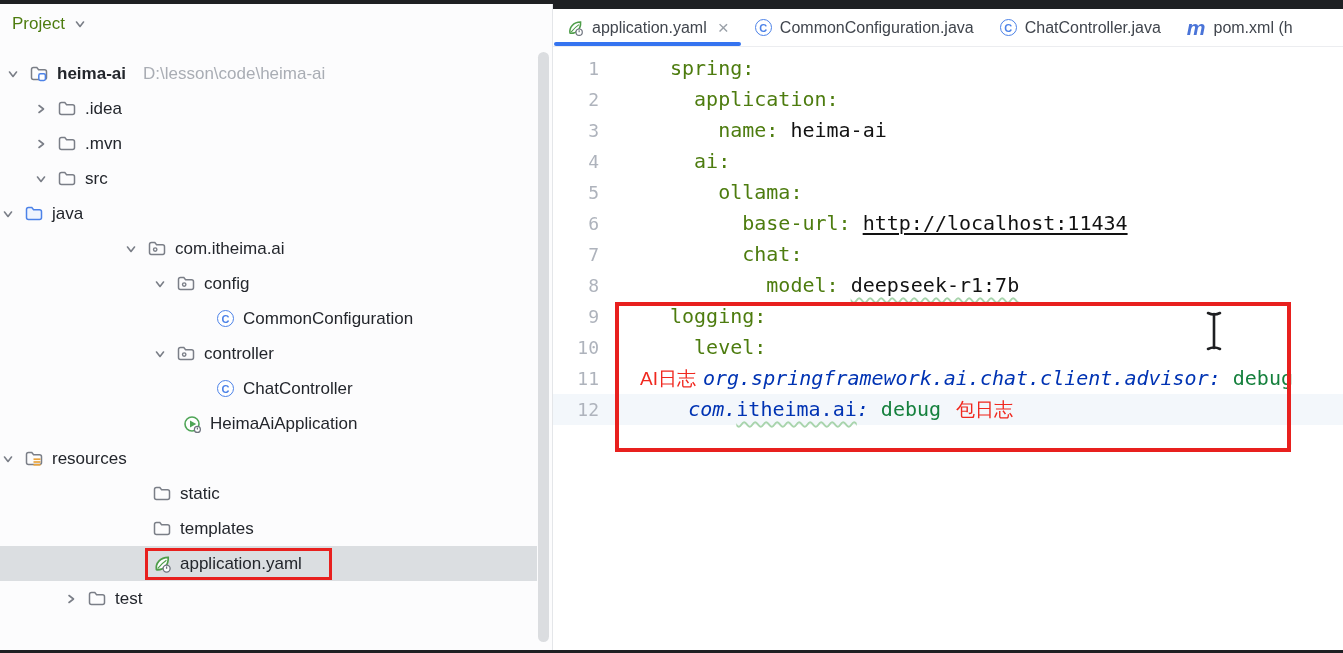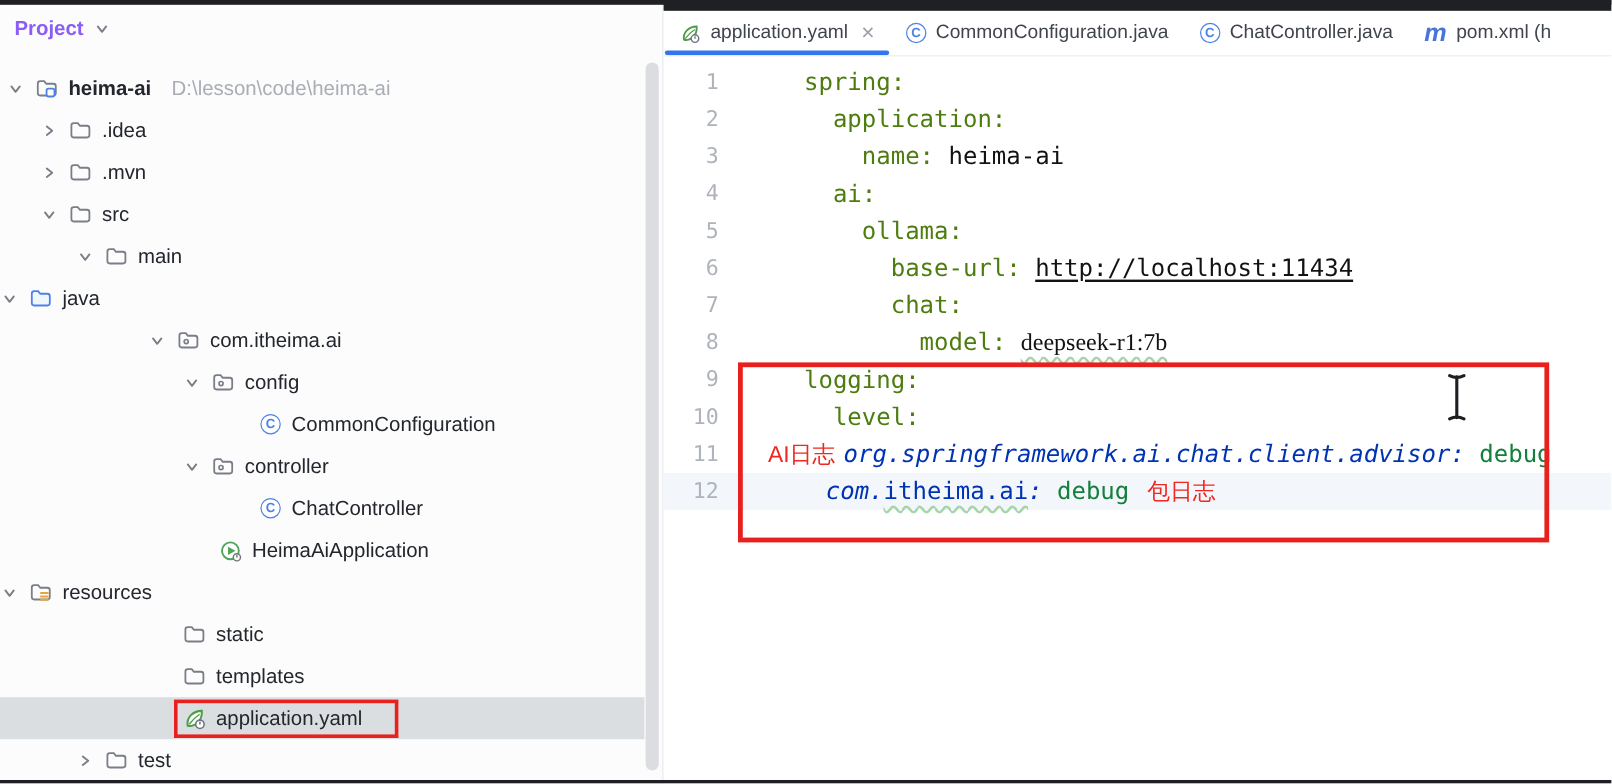--- a/index.html
+++ b/index.html
@@ -5,21 +5,21 @@
   * { margin:0; padding:0; box-sizing:border-box; }
   html,body { width:1343px; height:653px; overflow:hidden; }
   body { position:relative; background:#fff; font-family:"Liberation Sans", sans-serif; }
 
   .topbar { position:absolute; left:0; top:0; width:100%; height:4px; background:#1E2023; z-index:20; }
   .bottombar { position:absolute; left:0; bottom:0; width:100%; height:3px; background:#1E2023; z-index:20; }
 
   
   .panel { position:absolute; left:0; top:0; width:553px; height:653px; background:#FCFCFD; }
   .panel-header { position:absolute; left:12px; top:14px; display:flex; align-items:center; gap:7px; }
-  .panel-title { font-size:17px; font-weight:700; color:#8b5cf6; }
+  .panel-title { font-size:17px; font-weight:400; color:#4d7c0f; }
   .tree { position:absolute; left:0; top:56px; width:537px; }
   .row { height:35px; display:flex; align-items:center; font-size:17px; color:#23262C; white-space:nowrap; }
   .row.selected { background:#DBDEE1; }
   .chev { width:16px; height:16px; margin-right:8px; flex:none; display:inline-flex; }
   .ic { width:20px; height:20px; margin-right:8px; flex:none; display:inline-flex; }
   .lbl { }
   .lbl.bold { font-weight:700; }
   .path { color:#A9ADB4; margin-left:17px; }
   .p5{padding-left:5px}.p33{padding-left:33px}.p63{padding-left:63px}.p95{}
   .p123{padding-left:123px}.p152{padding-left:152px}.p182{padding-left:182px}.p217{padding-left:217px}
@@ -47,21 +47,21 @@
   .ln { width:58px; text-align:right; padding-right:12px; color:#AEB3BC; font-size:18px; flex:none;
         font-family:"DejaVu Sans Mono", monospace; }
   .ct { padding-left:29px; }
   .seg-key { color:#4d7c0f;margin-left:30px; }
   .seg-key-i { color:#0033B3; font-style:italic; }
   .seg-key-iw { color:#0033B3; text-decoration:underline; text-decoration-style:wavy;
                 text-decoration-color:#A8D4AC; text-underline-offset:5px; text-decoration-thickness:2px; }
   .seg-plain { color:#121212; }
   .seg-link { color:#121212; text-decoration:underline; text-underline-offset:3px; }
   .seg-wavy { color:#121212; text-decoration:underline; text-decoration-style:wavy;
-              text-decoration-color:#A8D4AC; text-underline-offset:5px; text-decoration-thickness:2px;font-family:Liberation Serif, serif; }
+              text-decoration-color:#A8D4AC; text-underline-offset:5px; text-decoration-thickness:2px; }
   .seg-val { color:#15803d; }
   .seg-ann { color:#F0281F; font-family:"Liberation Sans", sans-serif; font-size:19px; padding-right:7px; }
   .seg-ann-tail { padding-right:0; padding-left:15px; }
 
   .ed-box { position:absolute; left:62px; top:302px; width:676px; height:150px; border:4px solid #E8201E; z-index:5; }
   .cursor-ibeam { position:absolute; left:651px; top:308px; z-index:6; }
 </style>
 </head>
 <body>
 
@@ -151,29 +151,20 @@
       <span class="lbl">.mvn</span>
     </div>
     <div class="row p33">
       <svg class="chev" width="16" height="16">
           <use href="#g-chev-d"></use>
         </svg>
       <svg class="ic" width="20" height="20">
           <use href="#g-folder"></use>
         </svg>
       <span class="lbl">src</span>
-    </div>
-    <div class="row p63">
-      <svg class="chev" width="16" height="16">
-          <use href="#g-chev-d"></use>
-        </svg>
-      <svg class="ic" width="20" height="20">
-          <use href="#g-folder"></use>
-        </svg>
-      <span class="lbl">main</span>
     </div>
     <div class="row p95">
       <svg class="chev" width="16" height="16">
           <use href="#g-chev-d"></use>
         </svg>
       <svg class="ic" width="20" height="20">
           <use href="#g-folder-blue"></use>
         </svg>
       <span class="lbl">java</span>
     </div>

